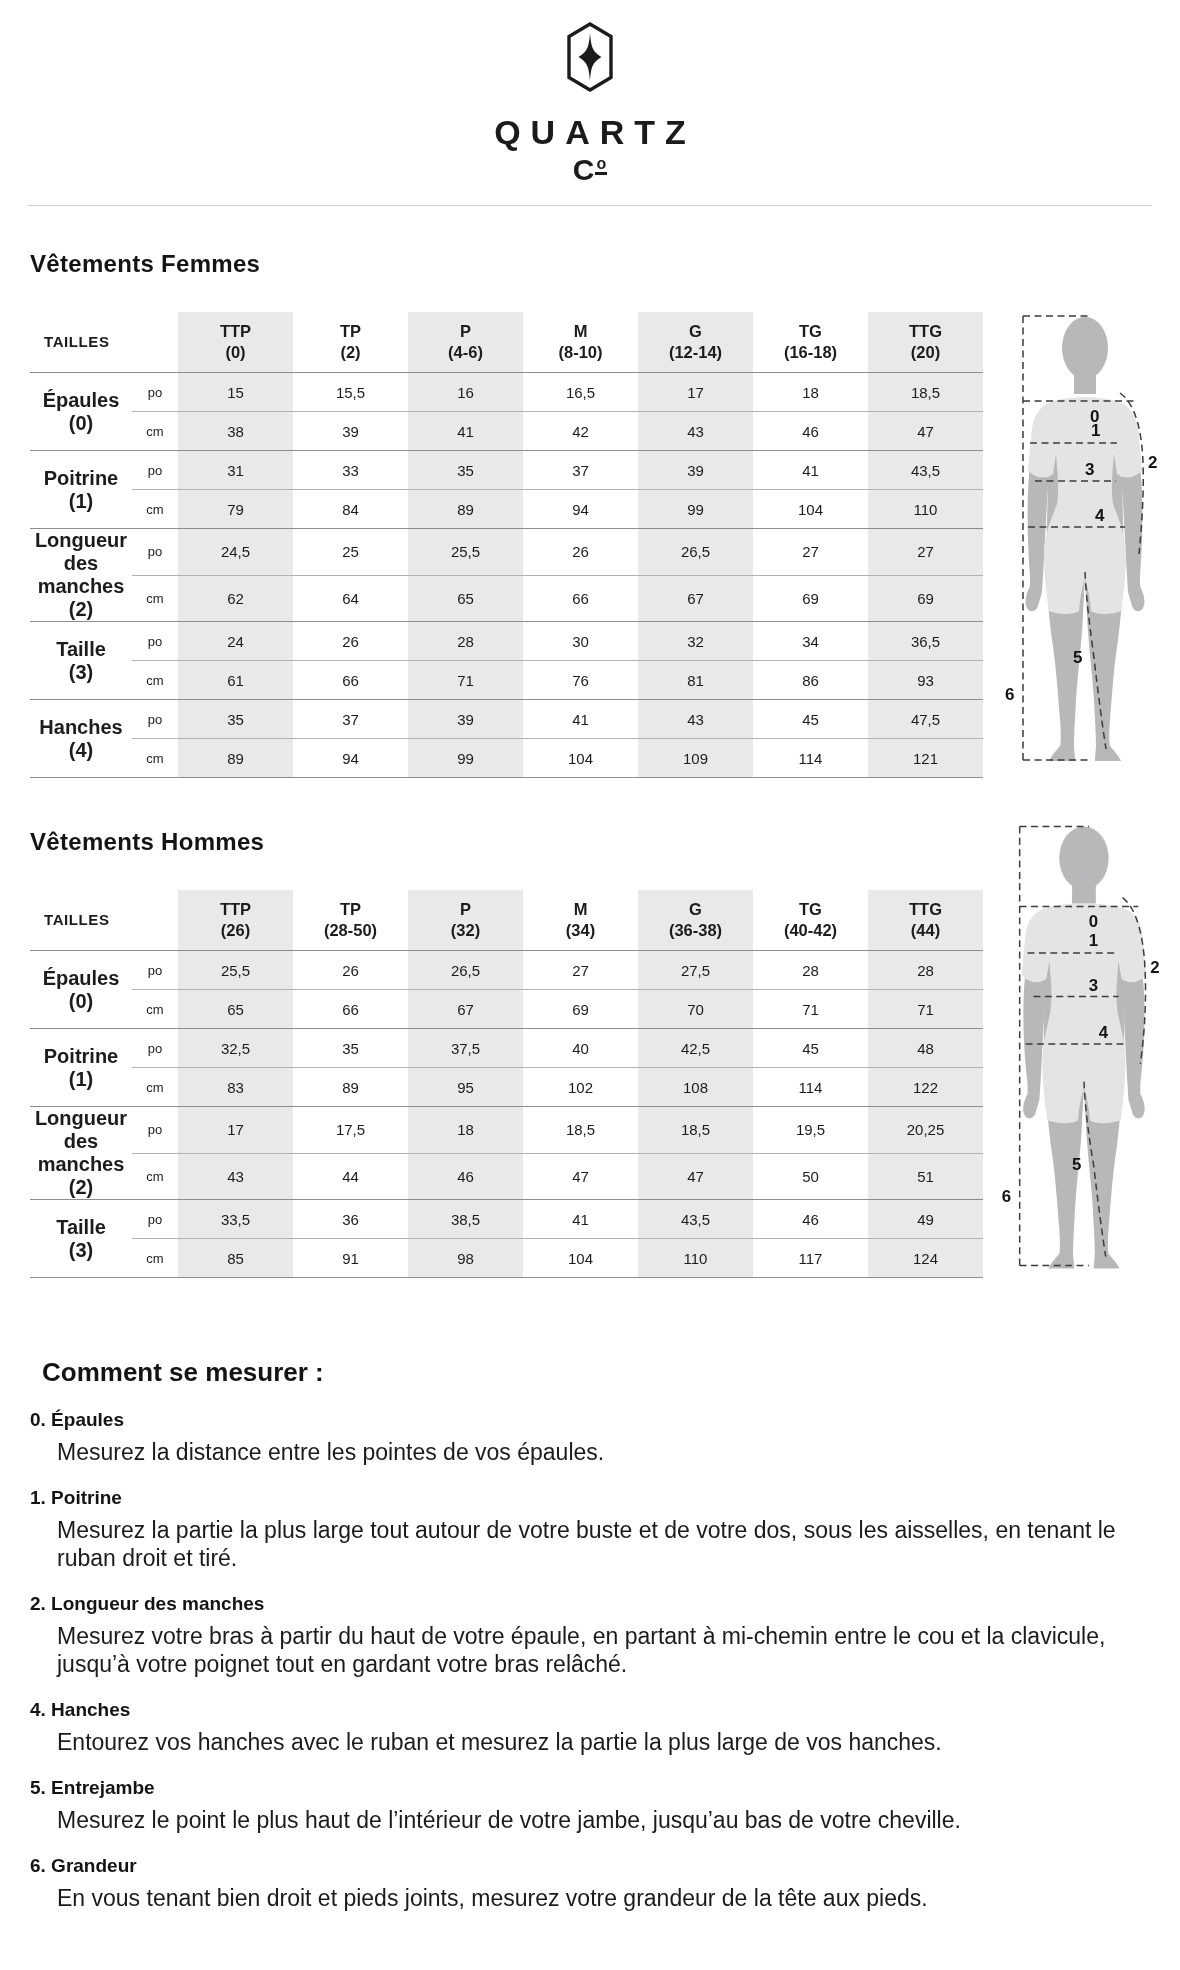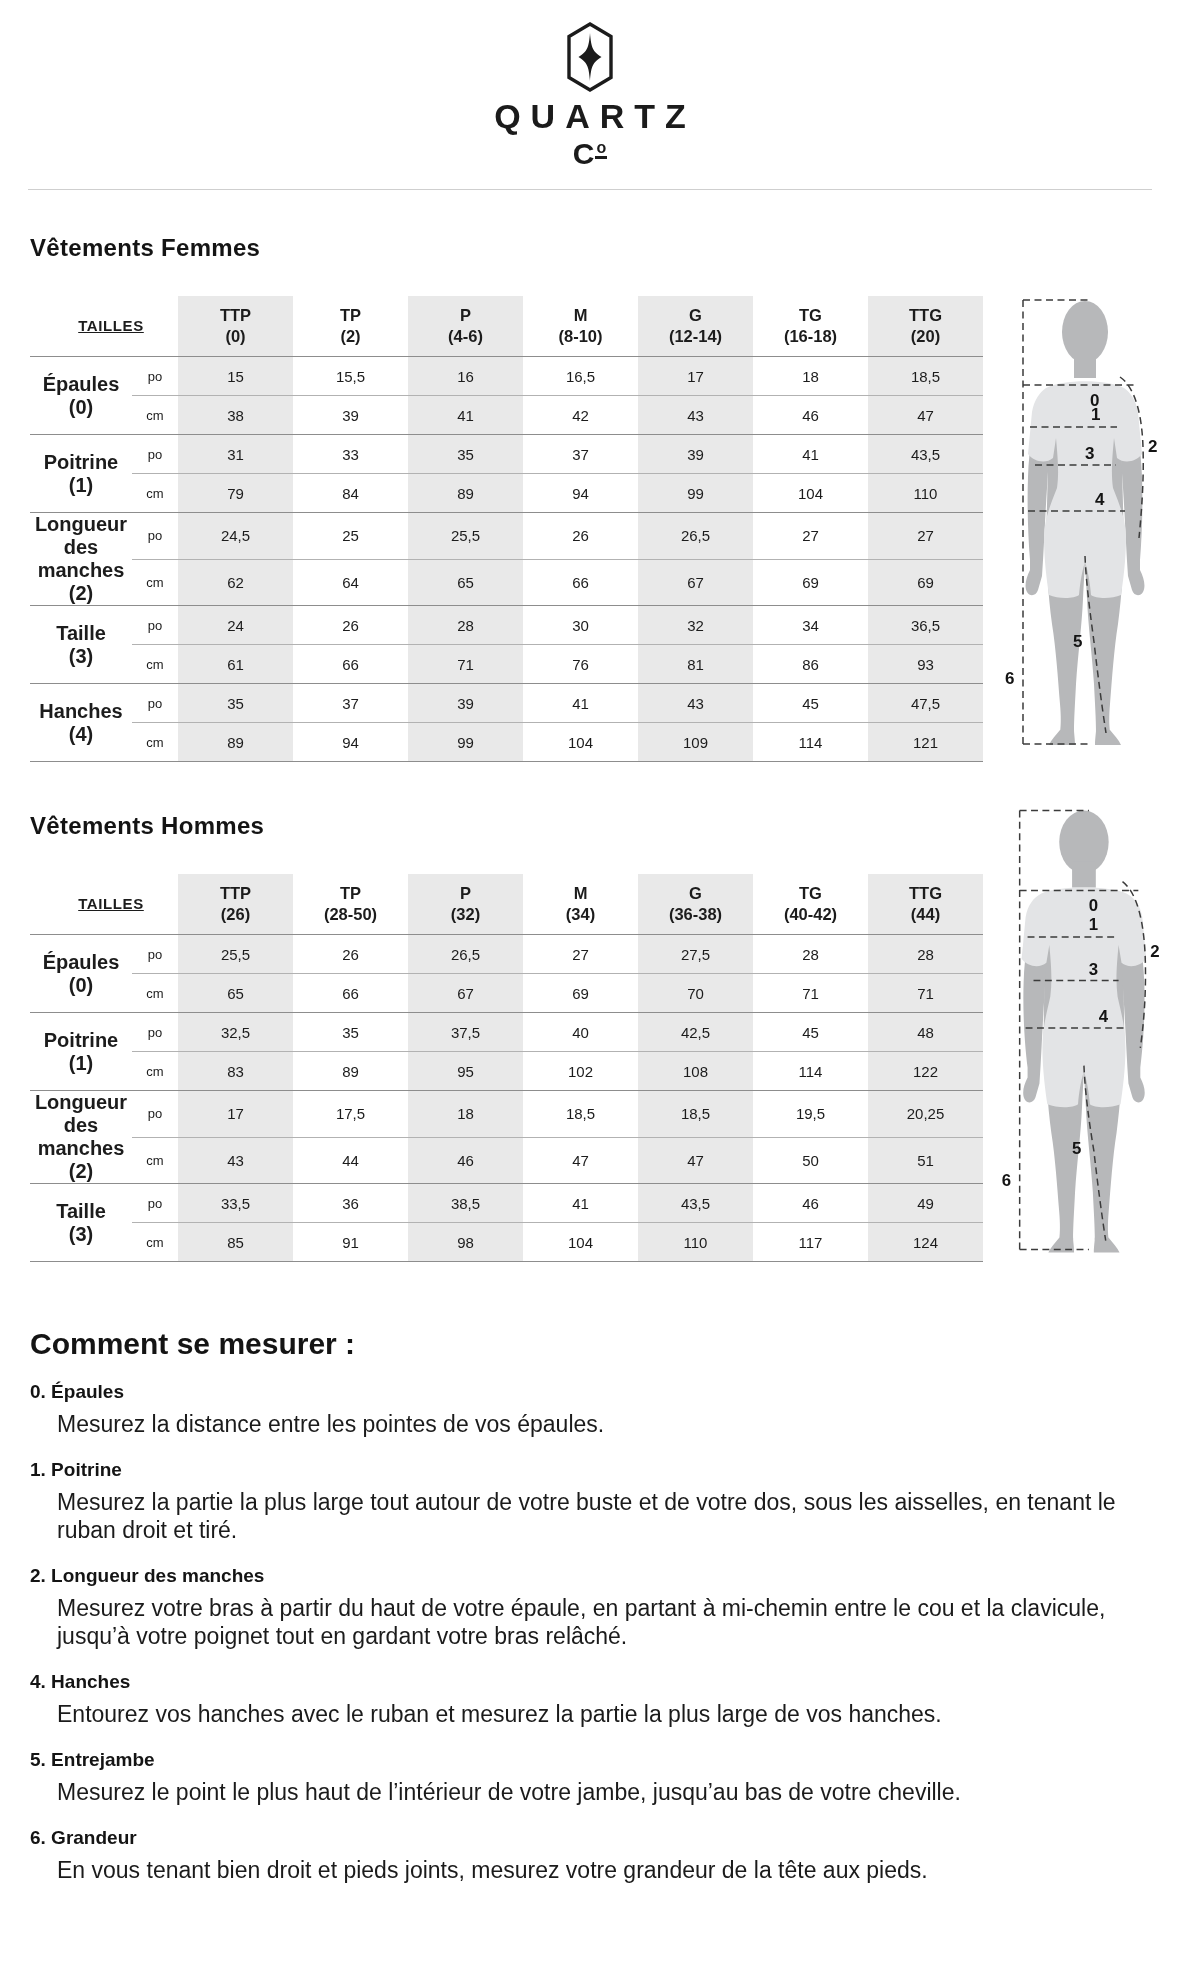--- a/index.html
+++ b/index.html
@@ -2,62 +2,62 @@
 <html><head>
 <meta charset="utf-8">
 <style>
   html,body{margin:0;padding:0;background:#ffffff;}
   body{width:1180px;font-family:"Liberation Sans",sans-serif;color:#1b1b1b;}
   .page{width:1180px;position:relative;}
 
   
   .logo-block{text-align:center;padding-top:22px;}
   .logo-icon{width:48px;height:70px;display:inline-block;}
-  .wordmark{font-size:34px;line-height:40px;font-weight:700;
+  .wordmark{margin-top:16px;font-size:34px;line-height:40px;font-weight:700;
             letter-spacing:10px;padding-left:10px;color:#1b1b1b;}
   .cmark{font-size:30px;line-height:36px;font-weight:700;color:#1b1b1b;}
   .cmark .ord{font-size:16px;position:relative;top:-11px;border-bottom:3px solid #1b1b1b;
               padding:0 1px 0px 1px;margin-left:1px;}
   .divider{border:none;border-top:1px solid #cfcfcf;margin:12px 28px 0 28px;}
 
   
   .chart-section{position:relative;margin-left:30px;width:1120px;}
   .sec-women{padding-top:44px;}
   .sec-men{padding-top:50px;}
   .chart-section h2{margin:0 0 34px 0;font-size:24px;line-height:28px;font-weight:700;
                     letter-spacing:0.3px;color:#141414;}
 
   
   .size-table{border-collapse:collapse;table-layout:fixed;width:953px;}
   .size-table th,.size-table td{padding:0;text-align:center;vertical-align:middle;
       font-family:"Liberation Sans",sans-serif;color:#1c1c1c;}
   .size-table thead th{height:60px;font-size:16.5px;font-weight:700;line-height:1.25;
       border-bottom:1px solid #8d8d8d;}
-  .size-table thead th.corner{text-align:center;padding-left:14px;font-size:15px;letter-spacing:0.6px;text-decoration:underline;}
+  .size-table thead th.corner{text-align:left;padding-left:14px;font-size:15px;letter-spacing:0.6px;}
   .size-table tbody tr{height:39px;}
   .size-table tbody td{font-size:15px;}
   .size-table th.rowlabel{font-weight:700;font-size:20px;line-height:1.15;
       border-bottom:1px solid #8d8d8d;}
   .size-table td.unit{font-size:13px;}
   .size-table tr.po td{border-bottom:1px solid #b2b2b2;}
   .size-table tr.cm td{border-bottom:1px solid #8d8d8d;}
   .size-table .stripe{background:#e9e9e9;}
 
   
   .figure{position:absolute;left:960px;width:178px;height:458px;}
   .fig-women{top:102px;}
   .fig-men{top:38px;height:460px;}
   .figure .skin{fill:#b7b8ba;}
   .figure .cloth{fill:#e3e4e6;}
   .figure .dash{fill:none;stroke:#3b3b3b;stroke-width:1.5;stroke-dasharray:7 4.5;}
   .figure text{font-family:"Liberation Sans",sans-serif;font-weight:700;font-size:17px;fill:#141414;}
 
   
   .howto{margin-left:30px;width:1100px;padding-top:66px;padding-bottom:36px;}
-  .howto h2{margin:0;font-size:30px;line-height:32px;font-weight:700;color:#141414;}
+  .howto h2{margin:12px;font-size:26px;line-height:32px;font-weight:700;color:#141414;}
   .howto .intro{margin-top:20px;font-size:17px;line-height:24px;}
   .howto .item{margin-top:19px;}
   .howto .item h3{margin:0;font-size:19px;line-height:26px;font-weight:700;color:#141414;}
   .howto .item p{margin:5px 0 0 0;padding-left:27px;font-size:23px;line-height:28px;}
 </style>
 </head>
 <body>
 
 <div class="page">
 

